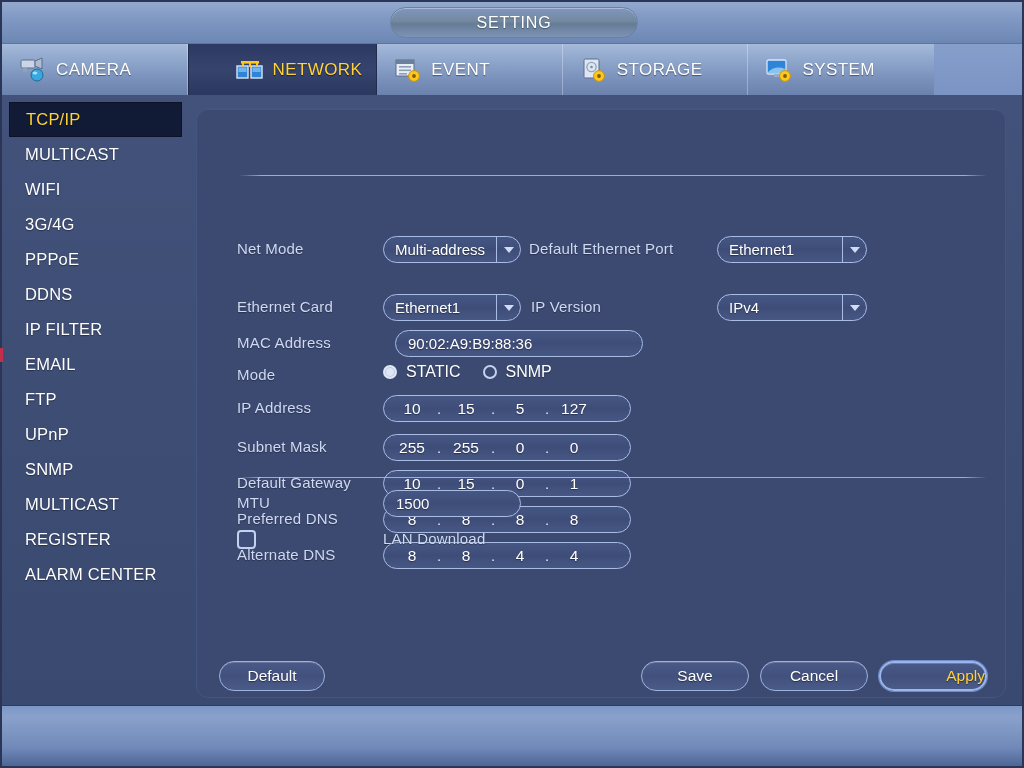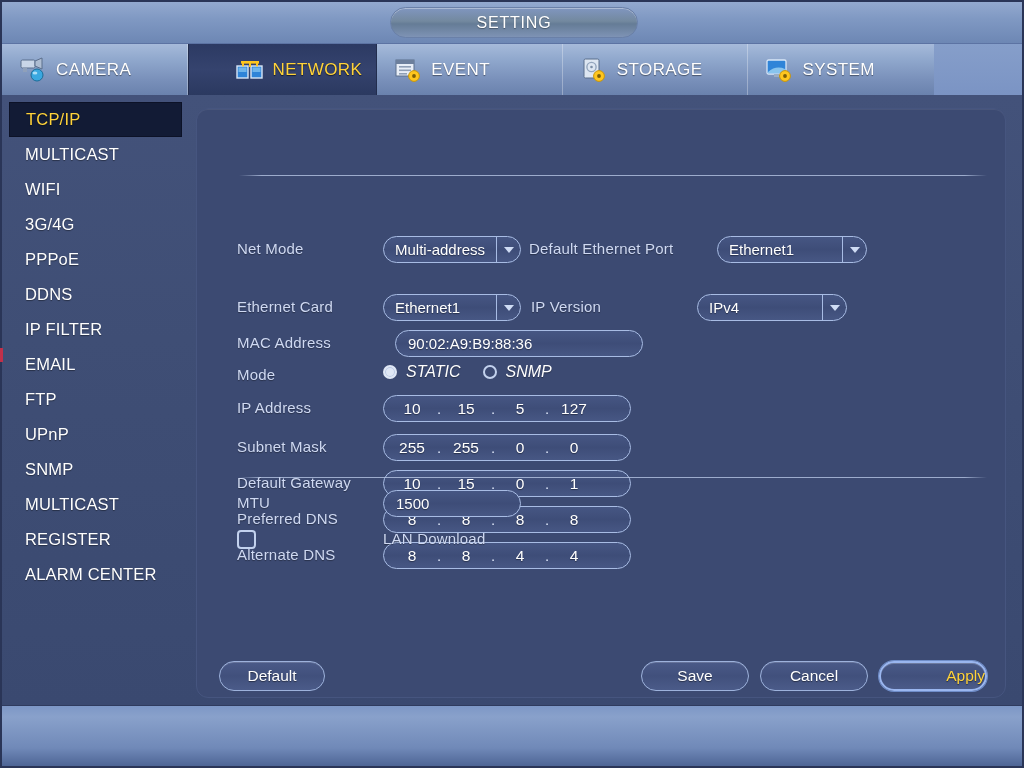--- a/index.html
+++ b/index.html
@@ -238,21 +238,21 @@
     text-shadow: 0 1px 1px rgba(0,0,0,.4);
   }
   .ipbox .dot {
     width: 10px;
     text-align: center;
     color: #dde6f8;
     font-size: 15px;
   }
 
   
-  .radio-row { position: absolute; display: flex; align-items: center; font-style: italic; }
+  .radio-row { position: absolute; display: flex; align-items: center; }
   .radio { display: flex; align-items: center; cursor: pointer; }
   .radio .dot-outer {
     width: 14px; height: 14px;
     border-radius: 50%;
     border: 2px solid #c3d2ee;
     background: transparent;
     display: flex; align-items: center; justify-content: center;
   }
   .radio.on .dot-outer {
     background: #dfe7f5;
@@ -447,21 +447,21 @@
     </div>
 
     <div class="sep" style="left:42px; top:66px; width:748px"></div>
 
     <div class="lbl" style="left:40px; top:189px">Ethernet Card</div>
     <div class="combo" style="left:186px; top:185px; width:138px">
       <span class="ctext">Ethernet1</span>
       <span class="carrow"></span>
     </div>
     <div class="lbl" style="left:334px; top:189px">IP Version</div>
-    <div class="combo" style="left:500px; top:185px; width:150px">
+    <div class="combo" style="left:520px; top:185px; width:150px">
       <span class="ctext">IPv4</span>
       <span class="carrow"></span>
     </div>
 
     <div class="lbl" style="left:40px; top:225px">MAC Address</div>
     <div class="textbox" style="left:198px; top:221px; width:248px">
       <span class="tval">90:02:A9:B9:88:36</span>
     </div>
 
     <div class="lbl" style="left:40px; top:257px">Mode</div>

